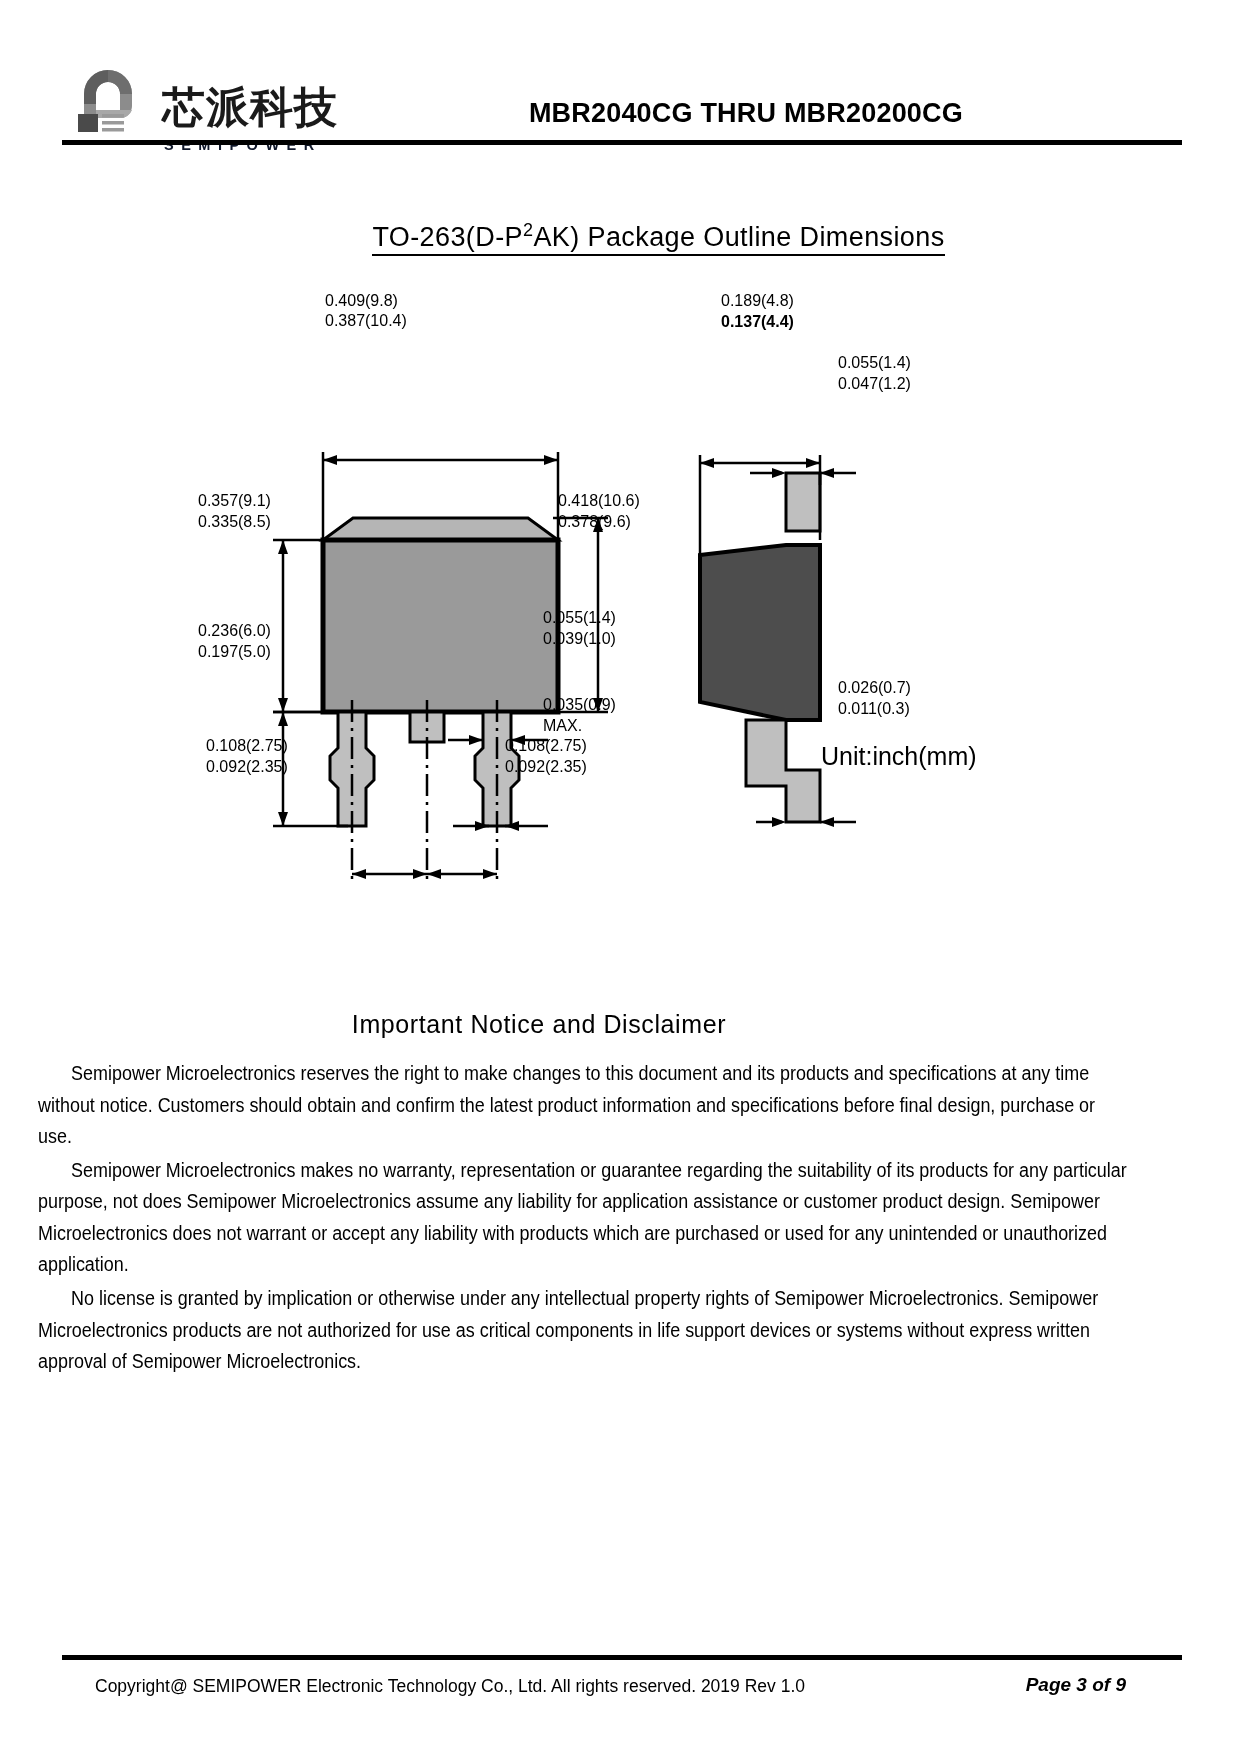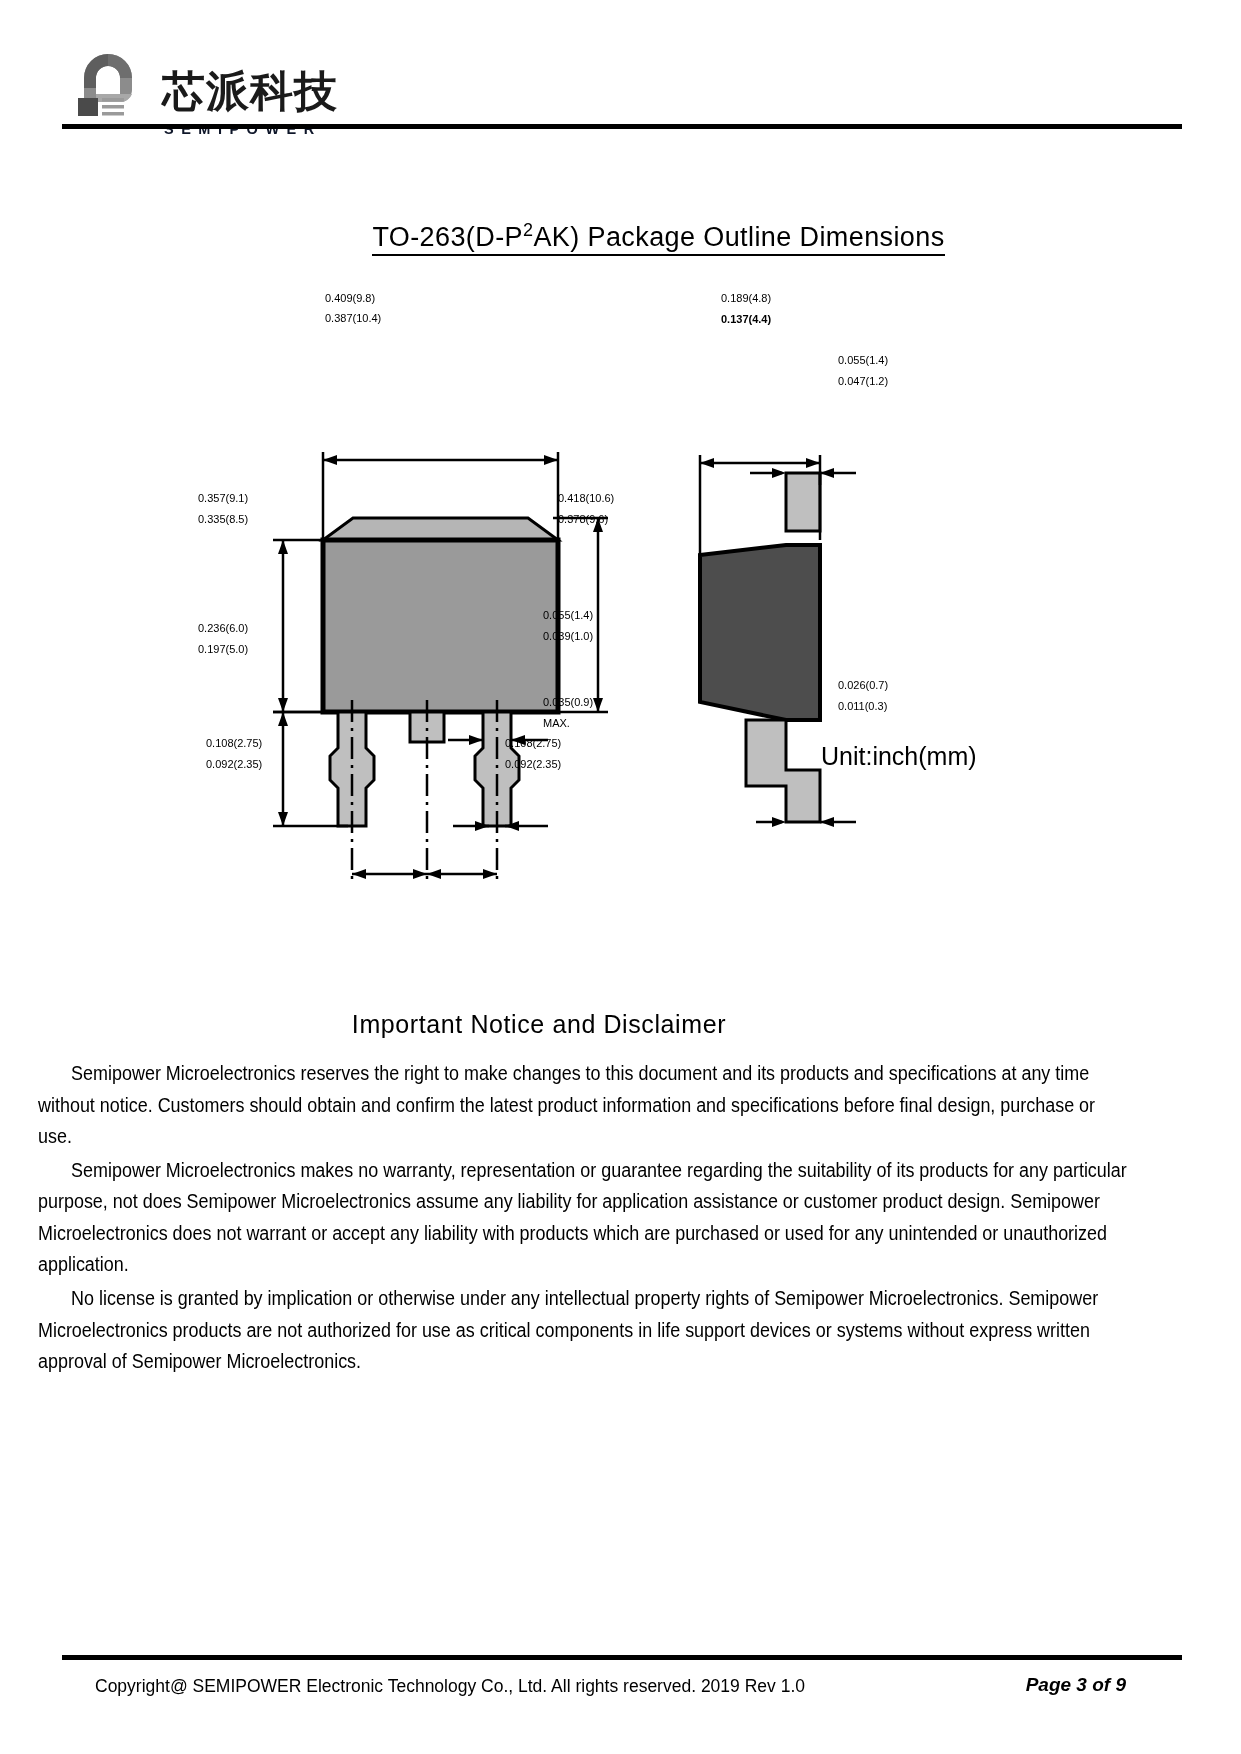--- a/index.html
+++ b/index.html
@@ -1,40 +1,40 @@
 <!DOCTYPE html>
 <html><head>
 <meta charset="utf-8">
 <style>
   html,body{margin:0;padding:0;background:#fff;}
   body{width:1241px;height:1754px;position:relative;
        font-family:"Liberation Sans","DejaVu Sans",sans-serif;color:#000;}
 
   
-  #header{position:absolute;left:0;top:0;width:1035px;height:140px;}
+  #header{position:absolute;left:0;top:16px;width:1035px;height:140px;}
   #logo-wrap{position:absolute;left:70px;top:38px;width:310px;height:82px;}
   #logo-mark{position:absolute;left:0;top:0;width:78px;height:80px;}
   #logo-cn{position:absolute;left:92px;top:32px;font-size:43px;font-weight:bold;
            letter-spacing:1px;line-height:1;color:#1a1a1a;
            font-family:"DejaVu Sans",sans-serif;}
   #logo-en{position:absolute;left:94px;top:84px;font-size:14.5px;font-weight:bold;
            letter-spacing:7.5px;color:#0f172a;line-height:1;}
   #header-title{position:absolute;right:72px;top:82px;font-size:27px;
                 font-weight:bold;letter-spacing:.2px;white-space:nowrap;}
   #header-rule{position:absolute;left:62px;top:124px;width:1120px;height:5px;
                background:#000;}
 
   
   #diagram{position:absolute;left:0;top:150px;width:1241px;height:700px;margin-left:38px;}
   #diagram-title{position:absolute;left:0;top:72px;width:1241px;text-align:center;
                  font-size:27px;letter-spacing:.4px;}
   #diagram-title .u{border-bottom:2px solid #000;padding-bottom:2px;}
   #diagram-title sup{font-size:18px;vertical-align:super;line-height:0;}
 
-  .dim{position:absolute;font-size:11px;line-height:1.28;white-space:nowrap;text-align:center;}
+  .dim{position:absolute;font-size:16px;line-height:1.28;white-space:nowrap;text-align:center;}
   svg{position:absolute;left:0;top:0;overflow:visible;}
 
   
   #notice{position:absolute;left:0;top:1010px;width:1241px;}
   #notice-title{width:1078px;text-align:center;font-size:25px;letter-spacing:.6px;}
   .para{margin:0;font-size:19.5px;line-height:1.62;
         font-family:"Liberation Sans Narrow","Liberation Sans",sans-serif;
         transform:scaleX(.92);transform-origin:left top;}
   #notice-body{position:absolute;left:38px;top:48px;width:1185px;}
   .para+.para{margin-top:2px;}
@@ -61,20 +61,21 @@
       <path d="M26 56 L62 56 A12 12 0 0 1 50 64 L26 64 Z" fill="#a8a8a8"></path>
       <rect x="8" y="60" width="20" height="18" fill="#4a4a4a"></rect>
       <rect x="32" y="60" width="22" height="3.5" fill="#9a9a9a"></rect>
       <rect x="32" y="67" width="22" height="3.5" fill="#9a9a9a"></rect>
       <rect x="32" y="74" width="22" height="3.5" fill="#9a9a9a"></rect>
     </svg>
     <div id="logo-cn">芯派科技</div>
     <div id="logo-en">SEMIPOWER</div>
   </div>
 
+  <div id="header-title">MBR2040CG  THRU  MBR20200CG</div>
   <div id="header-rule"></div>
 </div>
 
 <div id="diagram">
 
   <div id="diagram-title">
     <span class="u"><span>TO-263(D-P</span><sup>2</sup><span>AK) Package Outline Dimensions</span></span>
   </div>
 
   <svg width="700" height="640" style="left:110px;top:120px;">

